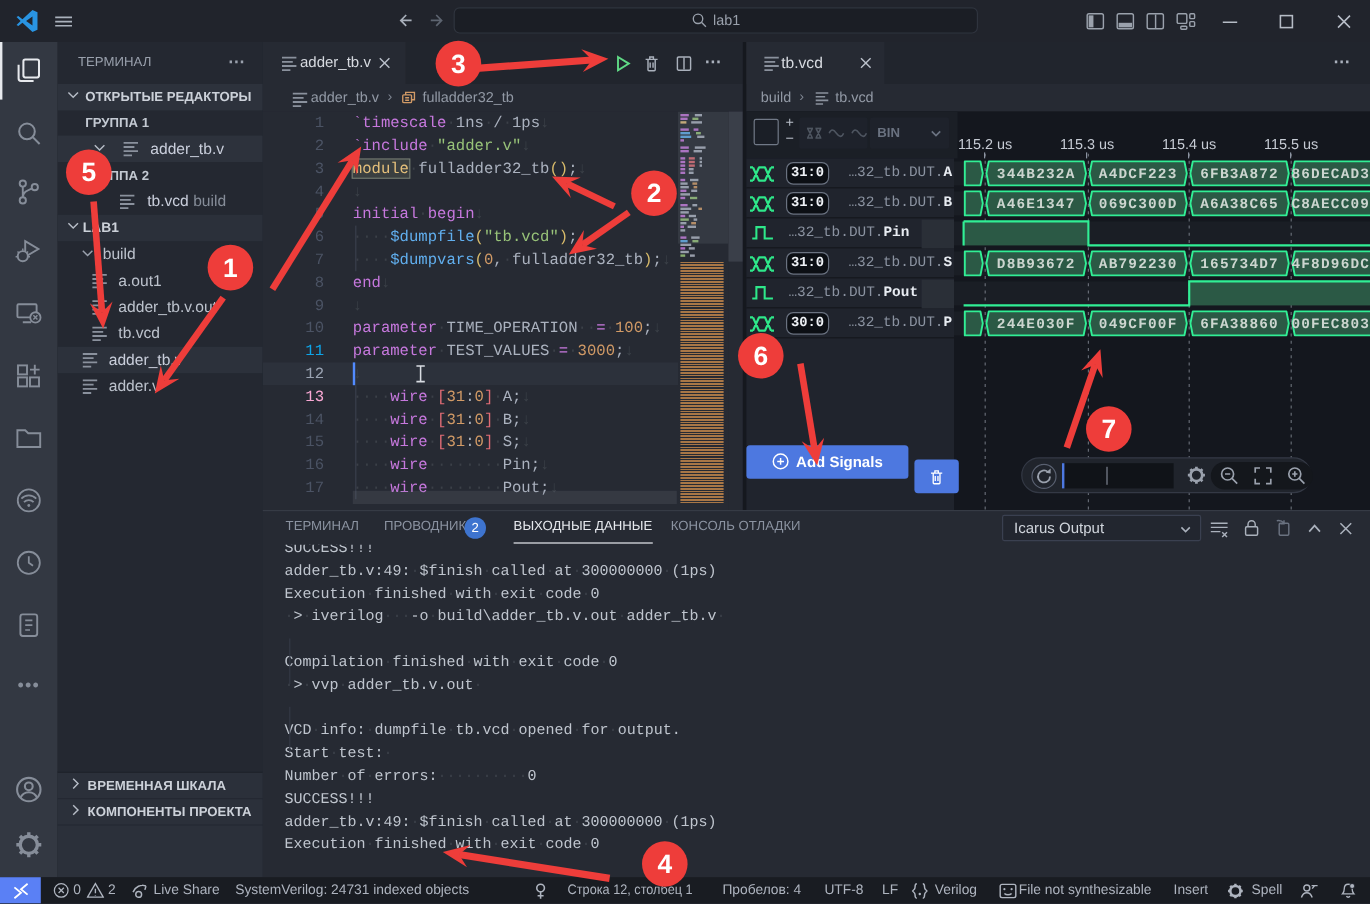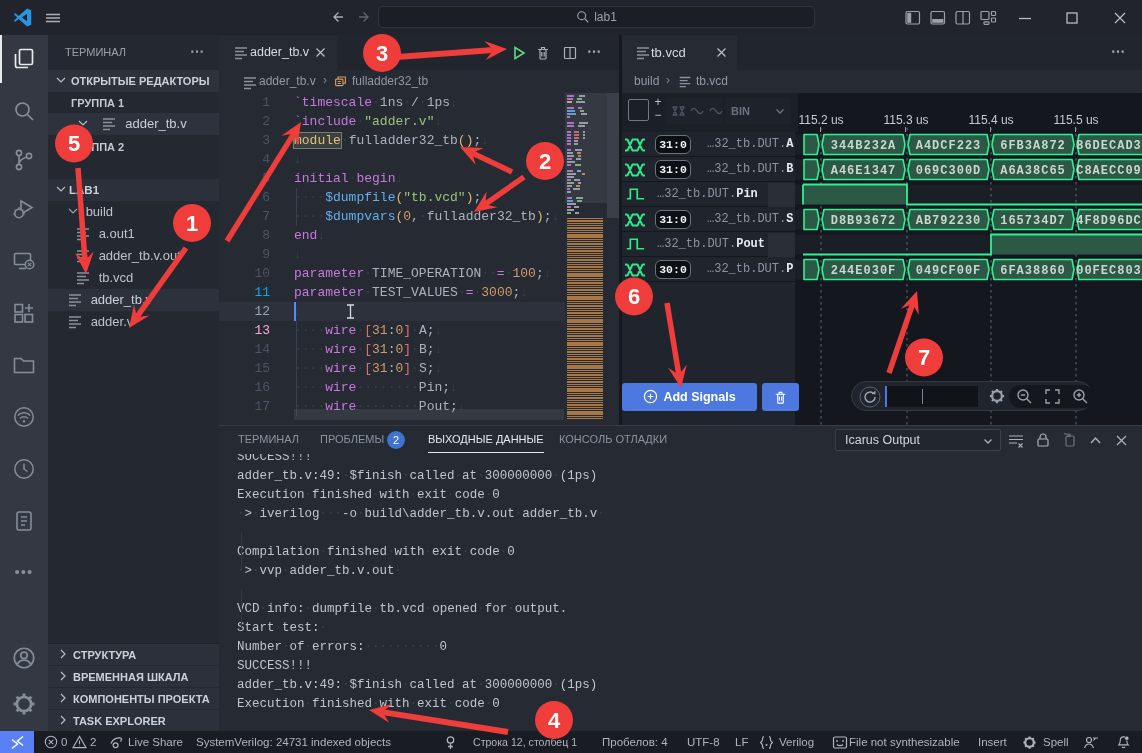--- a/index.html
+++ b/index.html
@@ -163,20 +163,25 @@
   <div class="abs" style="left:0;top:78px;width:171px;height:22px;background:#2d323c;"></div>
   <div class="abs sbrow" style="left:0;top:78px;">
     <span style="margin-left:27px"><svg class="chev">
           <path stroke="#b6bcc6" stroke-width="1.2" fill="none" d="M4 6 L8 10 L12 6"></path>
         </svg></span>
     <svg class="fico" style="margin-left:6px">
         <path stroke="#8a919d" stroke-width="1.5" d="M2 4h12M2 7.5h9M2 11h12M2 14.5h7"></path>
       </svg>
     <span style="margin-left:5px;color:#c9cedb">adder_tb.v</span></div>
   <div class="abs sbhead" style="left:23px;top:101px;">ГРУППА 2</div>
+  <div class="abs sbrow" style="left:0;top:122px;">
+    <svg class="fico" style="margin-left:50px">
+        <path stroke="#8a919d" stroke-width="1.5" d="M2 4h12M2 7.5h9M2 11h12M2 14.5h7"></path>
+      </svg>
+    <span style="margin-left:5px;color:#c9cedb">tb.vcd</span> <span style="color:#868d99">build</span></div>
   <div class="abs" style="left:0;top:144px;width:171px;height:22px;background:#2b303a;"></div>
   <div class="abs" style="left:0;top:144px;width:171px;height:22px;line-height:22px;color:#ccd1d9;font-size:11.5px;font-weight:bold;">
     <svg class="chev" style="margin:0 0px 0 5px">
         <path stroke="#b6bcc6" stroke-width="1.2" fill="none" d="M4 6 L8 10 L12 6"></path>
       </svg>LAB1</div>
   <div class="abs sbrow" style="top:166px;">
     <span style="margin-left:17px"><svg class="chev">
           <path stroke="#9aa1ad" stroke-width="1.2" fill="none" d="M4 6 L8 10 L12 6"></path>
         </svg></span>
     <span style="margin-left:1px;color:#bcc2cc">build</span></div>
@@ -202,30 +207,24 @@
       </svg>
     <span style="margin-left:4px;color:#c9cedb">adder_tb.v</span></div>
   <div class="abs sbrow" style="top:276px;">
     <svg class="fico" style="margin-left:19px">
         <path stroke="#8a919d" stroke-width="1.5" d="M2 4h12M2 7.5h9M2 11h12M2 14.5h7"></path>
       </svg>
     <span style="margin-left:4px;color:#bcc2cc">adder.v</span></div>
   <div class="abs" style="left:0;top:608px;width:171px;height:88px;background:#2b303a;border-top:1px solid #1d2129;">
     <div style="height:22px;line-height:22px;border-bottom:1px solid #242832;color:#ccd1d9;font-size:11px;font-weight:bold;"><svg class="chev" style="margin:0 2px 0 7px">
           <path stroke="#b6bcc6" stroke-width="1.2" fill="none" d="M6 4 L10 8 L6 12"></path>
-        </svg>СТРУКТУРА</div>
-    <div style="height:22px;line-height:22px;border-bottom:1px solid #242832;color:#ccd1d9;font-size:11px;font-weight:bold;"><svg class="chev" style="margin:0 2px 0 7px">
-          <path stroke="#b6bcc6" stroke-width="1.2" fill="none" d="M6 4 L10 8 L6 12"></path>
         </svg>ВРЕМЕННАЯ ШКАЛА</div>
     <div style="height:22px;line-height:22px;border-bottom:1px solid #242832;color:#ccd1d9;font-size:11px;font-weight:bold;"><svg class="chev" style="margin:0 2px 0 7px">
           <path stroke="#b6bcc6" stroke-width="1.2" fill="none" d="M6 4 L10 8 L6 12"></path>
         </svg>КОМПОНЕНТЫ ПРОЕКТА</div>
-    <div style="height:22px;line-height:22px;color:#ccd1d9;font-size:11px;font-weight:bold;"><svg class="chev" style="margin:0 2px 0 7px">
-          <path stroke="#b6bcc6" stroke-width="1.2" fill="none" d="M6 4 L10 8 L6 12"></path>
-        </svg>TASK EXPLORER</div>
   </div>
 </div>
 <div class="abs" id="egroup1">
   <div class="tabstrip"></div>
   <div class="tab" style="left:0;width:119px;">
     <svg class="fico" style="margin:9px 0 0 14px">
         <path stroke="#8a919d" stroke-width="1.5" d="M2 4h12M2 7.5h9M2 11h12M2 14.5h7"></path>
       </svg>
     <span style="position:absolute;left:31px;top:0;line-height:35px;font-size:12.5px;">adder_tb.v</span>
     <svg class="abs" style="left:95px;top:11px" width="13" height="13">
@@ -502,21 +501,21 @@
       <polygon points="9,131.5 22,131.5 24,141.5 22,151.5 9,151.5" fill="#2b5945" stroke="#31ef95" stroke-width="1.6" stroke-linejoin="round"></polygon>
       <polygon points="29,131.5 108,131.5 110,141.5 108,151.5 29,151.5 27,141.5" fill="#2b5945" stroke="#31ef95" stroke-width="1.6" stroke-linejoin="round"></polygon>
       <text x="68.5" y="145.5" text-anchor="middle" font-family="Liberation Mono, monospace" font-size="12" font-weight="bold" letter-spacing="1" fill="#ccd5cf">244E030F</text>
       <polygon points="115,131.5 192,131.5 194,141.5 192,151.5 115,151.5 113,141.5" fill="#2b5945" stroke="#31ef95" stroke-width="1.6" stroke-linejoin="round"></polygon>
       <text x="153.5" y="145.5" text-anchor="middle" font-family="Liberation Mono, monospace" font-size="12" font-weight="bold" letter-spacing="1" fill="#ccd5cf">049CF00F</text>
       <polygon points="199,131.5 277,131.5 279,141.5 277,151.5 199,151.5 197,141.5" fill="#2b5945" stroke="#31ef95" stroke-width="1.6" stroke-linejoin="round"></polygon>
       <text x="238.0" y="145.5" text-anchor="middle" font-family="Liberation Mono, monospace" font-size="12" font-weight="bold" letter-spacing="1" fill="#ccd5cf">6FA38860</text>
       <polygon points="284,131.5 359,131.5 361,141.5 359,151.5 284,151.5 282,141.5" fill="#2b5945" stroke="#31ef95" stroke-width="1.6" stroke-linejoin="round"></polygon>
       <text x="314" y="145.5" text-anchor="middle" font-family="Liberation Mono, monospace" font-size="12" font-weight="bold" letter-spacing="1" fill="#ccd5cf">00FEC803</text>
     </svg>
-  <div class="abs" style="left:0;top:348px;width:135px;height:28px;background:#4d78e0;border-radius:3px;color:#fff;font-size:12.5px;font-weight:bold;line-height:28px;text-align:center;">
+  <div class="abs" style="left:0;top:336px;width:135px;height:28px;background:#4d78e0;border-radius:3px;color:#fff;font-size:12.5px;font-weight:bold;line-height:28px;text-align:center;">
 <svg style="vertical-align:-3px;margin-right:5px" width="15" height="15" viewBox="0 0 16 16" fill="none">
         <circle cx="8" cy="8" r="6.5" stroke="#fff" stroke-width="1.3"></circle>
         <path stroke="#fff" stroke-width="1.3" d="M8 5v6M5 8h6"></path>
       </svg>Add Signals</div>
   <div class="abs" style="left:140px;top:348px;width:37px;height:28px;background:#4d78e0;border-radius:3px;">
 <svg class="abs" style="left:11px;top:7px" width="15" height="15" viewBox="0 0 16 16" fill="none">
         <path stroke="#fff" stroke-width="1.2" d="M3 4.5 H13 M5 4.5 V13.2 A0.8 0.8 0 0 0 5.8 14 H10.2 A0.8 0.8 0 0 0 11 13.2 V4.5 M6.5 4 V2.5 H9.5 V4 M6.8 7 v4.5 M9.2 7 v4.5"></path>
       </svg>
     </div>
   <div class="abs" style="left:229px;top:346px;width:242px;height:30px;background:#20242c;border:1px solid #343945;border-radius:16px;">
@@ -541,21 +540,21 @@
         <path stroke="#9aa1ad" stroke-width="1.4" d="M2 6 V2 H6 M11 2 H15 V6 M15 11 V15 H11 M6 15 H2 V11"></path>
       </svg>
  <svg class="abs" style="left:220px;top:6px" width="17" height="17" viewBox="0 0 17 17" fill="none">
         <circle cx="7" cy="7" r="5" stroke="#9aa1ad" stroke-width="1.4"></circle>
         <path stroke="#9aa1ad" stroke-width="1.4" d="M10.7 10.7 L15 15 M4.8 7 h4.4 M7 4.8 v4.4"></path>
       </svg>
 </div>
 </div>
 <div class="abs" id="panel">
   <div class="abs" style="left:19px;top:0;height:27px;line-height:27px;color:#8b93a1;font-size:11px;">ТЕРМИНАЛ</div>
-  <div class="abs" style="left:101px;top:0;height:27px;line-height:27px;color:#8b93a1;font-size:11px;">ПРОБЛЕМЫ</div>
+  <div class="abs" style="left:101px;top:0;height:27px;line-height:27px;color:#8b93a1;font-size:11px;">ПРОВОДНИК</div>
   <div class="abs" style="left:168px;top:5px;width:18px;height:18px;border-radius:9px;background:#3e74cf;color:#fff;font-size:11px;text-align:center;line-height:18px;">2</div>
   <div class="abs" style="left:209px;top:0;height:27px;line-height:27px;color:#e6e9ee;font-size:11px;border-bottom:1.5px solid #e6e9ee;">ВЫХОДНЫЕ ДАННЫЕ</div>
   <div class="abs" style="left:340px;top:0;height:27px;line-height:27px;color:#8b93a1;font-size:11px;">КОНСОЛЬ ОТЛАДКИ</div>
   <div class="abs" style="left:616px;top:3px;width:166px;height:22px;background:#22262f;border:1px solid #3a4050;border-radius:2px;color:#d0d5dc;font-size:12.5px;line-height:20px;"><span style="margin-left:9px">Icarus Output</span>
 <svg class="abs" style="left:145px;top:4px" width="14" height="14">
         <path stroke="#aab1bc" stroke-width="1.3" fill="none" d="M3.5 5.5 L7 9 L10.5 5.5"></path>
       </svg></div>
   <svg class="abs" style="left:789px;top:7px" width="16" height="16" viewBox="0 0 16 16">
       <path stroke="#aab1bc" stroke-width="1.2" d="M1 3h14M1 6.5h14M1 10h8"></path>
       <path stroke="#aab1bc" stroke-width="1.2" d="M10.5 10.5 l4 4 M14.5 10.5 l-4 4"></path>

